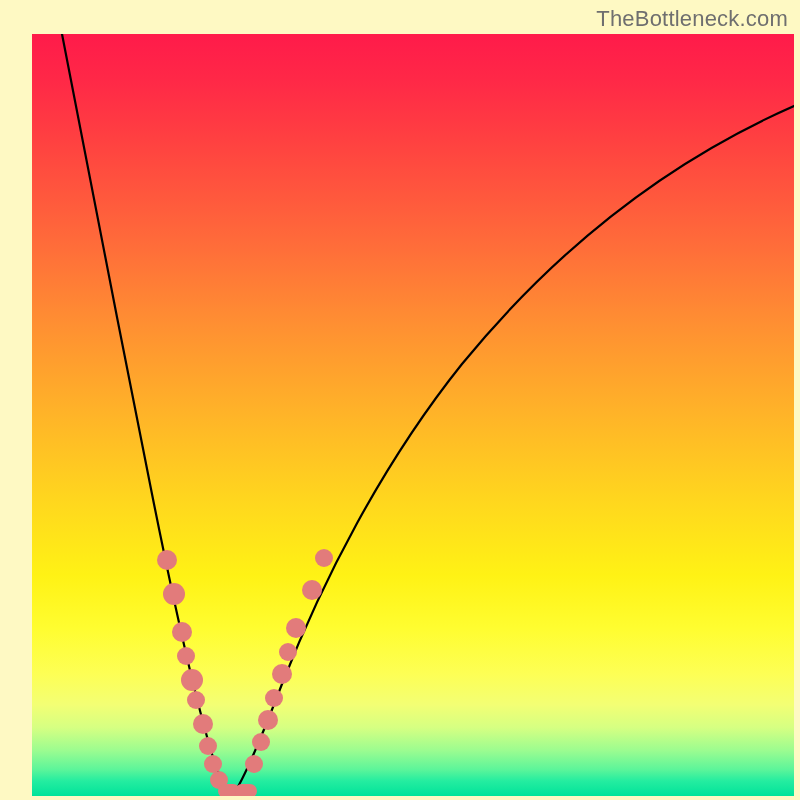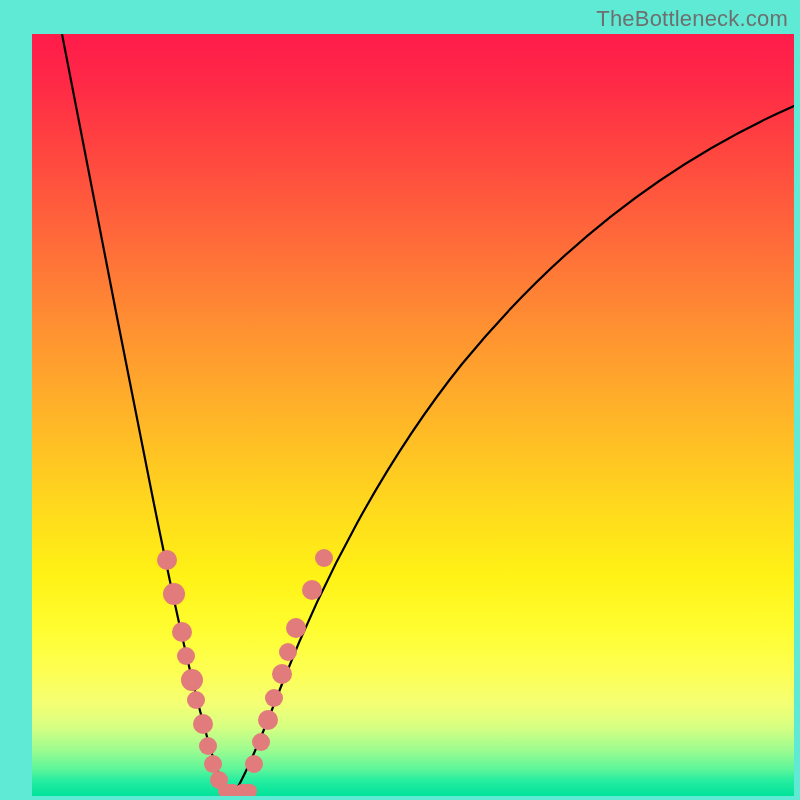--- a/index.html
+++ b/index.html
@@ -8,21 +8,21 @@
     width: 800px;
     height: 800px;
     background: #000;
     overflow: hidden;
     font-family: Arial, Helvetica, sans-serif;
   }
   .frame {
     position: relative;
     width: 800px;
     height: 800px;
-    background: #5eead4;
+    background: #fef9c3;
   }
   .watermark {
     position: absolute;
     top: 6px;
     right: 12px;
     color: #6f6f6f;
     font-size: 22px;
     font-weight: 500;
     letter-spacing: 0.2px;
     z-index: 10;

